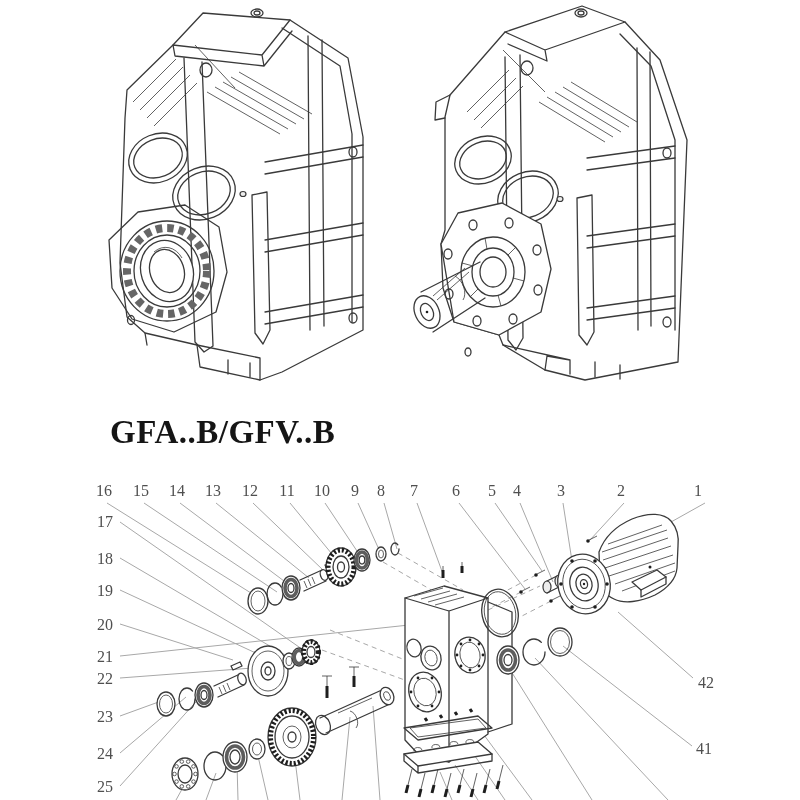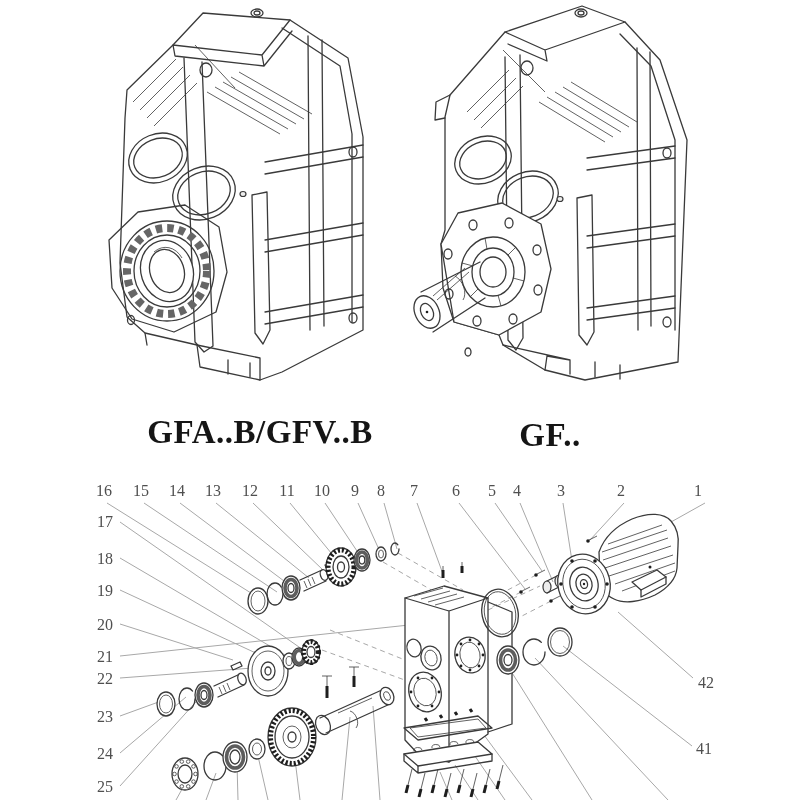--- a/index.html
+++ b/index.html
@@ -11,21 +11,21 @@
   .lng {stroke:var(--line);stroke-width:1.2;fill:#ededed;}
   .thin{stroke:var(--line);stroke-width:0.8;fill:none;}
   .leader{stroke:var(--leader);stroke-width:1;fill:none;}
   .dash{stroke:var(--leader);stroke-width:1;stroke-dasharray:5 4;fill:none;}
   .mid {stroke:#5d5d5d;stroke-width:3.6;fill:none;}
   .teeth{stroke:var(--dark);stroke-width:5;stroke-dasharray:2.2 2;fill:none;}
   .slots{stroke:#666;stroke-width:8;stroke-dasharray:6.5 5;fill:none;}
   .dk  {fill:var(--dark);stroke:none;}
   .dkl {stroke:var(--dark);stroke-width:3;fill:none;}
   .callout{font:16px "Liberation Serif",serif;fill:var(--callout);}
-  .fig-label{position:absolute;text-align:center;font-weight:bold;font-size:33px;
+  .fig-label{position:absolute;font-weight:bold;font-size:33px;
              letter-spacing:.5px;color:var(--label);font-family:"Liberation Serif",serif;}
 </style>
 </head>
 <body>
 
 <div class="page">
 
   <svg style="left:100px;top:0;width:310px;height:395px" viewBox="0 0 310 395">
     <g>
       <path class="ln" d="M73,45 L103,13 L190,20 L248,58 L263,137 L263,330 L182,372 L160,380 L100,367 L97,345 L45,333 L27,317 L20,263 L25,118 L27,90 Z"></path>
@@ -122,21 +122,20 @@
       <ellipse class="ln" cx="22" cy="312" rx="6" ry="9" transform="rotate(-25 22 312)"></ellipse>
       <circle class="dk" cx="22" cy="312" r="1.3"></circle>
       <path class="thin" d="M28,296 L60,268 M32,300 L64,272 M50,276 A10 15 -25 0 1 58,300"></path>
       <ellipse class="ln" cx="63" cy="352" rx="3" ry="4"></ellipse>
 
       <path class="ln" d="M98,345 L165,360 L165,374 M190,362 L190,377 M215,365 L215,379 M140,370 L142,356 L165,360"></path>
     </g>
   </svg>
 
   <div class="fig-label" style="left:110px;top:414px;width:300px;">GFA..B/GFV..B</div>
-  <div class="fig-label" style="left:460px;top:417px;width:180px;">GF..</div>
 
   <svg style="left:0;top:470px;width:800px;height:330px" viewBox="0 0 800 330">
 
     <g>
       <path class="leader" d="M705,33 L646,66 M624,33 L590,70 M563,33 L574,104 M520,33 L553,112 M495,33 L542,101 M459,33 L525,119 M417,33 L443,104 M384,33 L397,79 M358,33 L381,84 M325,33 L363,90 M290,33 L341,95 M253,33 L323,100 M216,33 L309,108 M180,33 L292,117 M144,33 L277,122 M107,33 L259,128"></path>
       <path class="leader" d="M120,52 L309,184 M120,88 L297,192 M120,120 L288,198 M120,154 L233,190 M120,186 L409,155 M120,208 L266,197 M120,246 L164,230 M120,283 L186,227 M120,316 L203,224"></path>
       <path class="leader" d="M693,208 L618,142 M692,276 L563,176"></path>
       <path class="leader" d="M186,312 L176,330 M216,303 L206,330 M237,294 L238,330 M258,286 L268,330 M293,273 L300,330 M350,247 L342,330 M373,236 L380,330 M440,302 L452,330 M455,295 L478,330 M464,270 L505,330 M470,246 L532,330 M509,198 L592,330 M535,188 L668,330"></path>
     </g>
 

